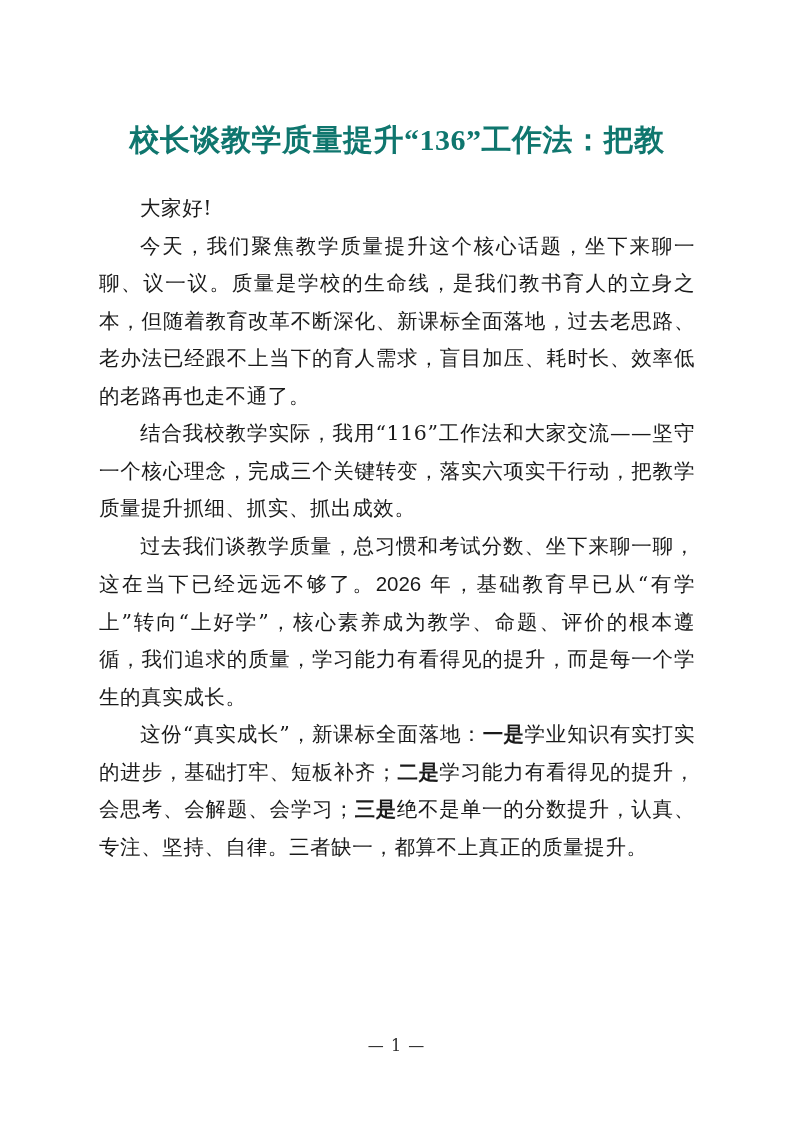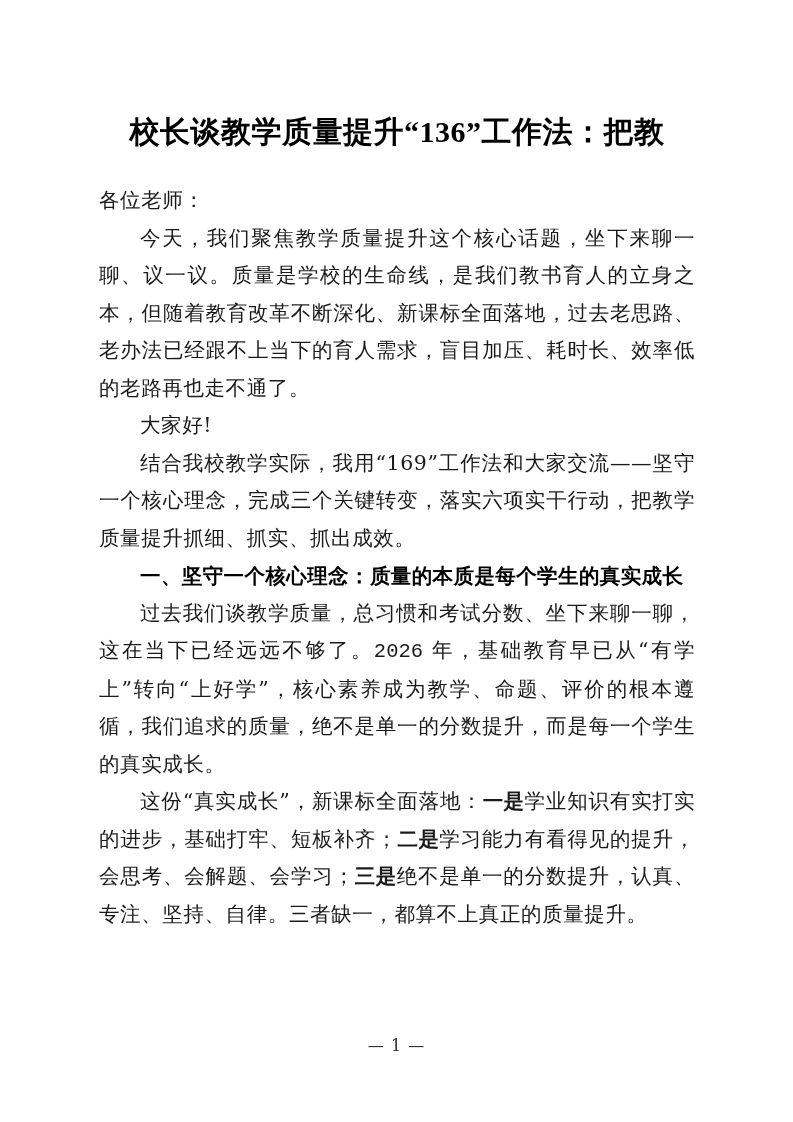--- a/index.html
+++ b/index.html
@@ -27,29 +27,29 @@
 
   .content {
     position: absolute;
     left: 99px;
     top: 0;
     width: 596px;
   }
 
   
   .doc-title {
-    margin: 8px;
+    margin: 16px;
     padding-top: 102px;
     font-family: "Liberation Serif", "DejaVu Serif", serif;
     font-weight: bold;
     font-size: 30px;
     line-height: 44px;
     text-align: center;
     letter-spacing: 0.5px;
-    color: #000000;
+    color: #0f766e;
   }
 
   
   .body-block {
     margin-top: 28px;
   }
   p.para {
     margin: 0;
     font-family: "DejaVu Serif", "Liberation Serif", serif;
     font-size: 20.5px;
@@ -81,21 +81,21 @@
 
   
   .bd {
     font-family: Liberation Serif, serif;
     font-weight: bold;
     letter-spacing: 0.2px;
   }
 
   
   .num {
-    font-family: Liberation Mono, monospace;
+    font-family: Liberation Sans, sans-serif;
     letter-spacing: 0;
   }
 
   
   .footer {
     position: absolute;
     left: 0;
     top: 1036px;
     width: 793px;
     text-align: center;
@@ -111,31 +111,29 @@
 <div class="page">
 
   <div class="content">
 
     <h1 class="doc-title">
       <span>校长谈教学质量提升“136”工作法：把教</span><br>
     </h1>
 
     <div class="body-block">
 
-      <p class="para noindent">各位老师：</p>
+
+      <p class="para indent">大家好!</p>
 
       <p class="para indent">今天，我们聚焦教学质量提升这个核心话题，坐下来聊一聊、议一议。质量是学校的生命线，是我们教书育人的立身之本，但随着教育改革不断深化、新课标全面落地，过去老思路、老办法已经跟不上当下的育人需求，盲目加压、耗时长、效率低的老路再也走不通了。</p>
 
-      <p class="para indent">大家好!</p>
+      <p class="para indent">结合我校教学实际，我用“116”工作法和大家交流——坚守一个核心理念，完成三个关键转变，落实六项实干行动，把教学质量提升抓细、抓实、抓出成效。</p>
 
-      <p class="para indent">结合我校教学实际，我用“169”工作法和大家交流——坚守一个核心理念，完成三个关键转变，落实六项实干行动，把教学质量提升抓细、抓实、抓出成效。</p>
 
-      <p class="heading">一、坚守一个核心理念：质量的本质是每个学生的真实成长</p>
-
-      <p class="para indent"><span>过去我们谈教学质量，总习惯和考试分数、坐下来聊一聊，这在当下已经远远不够了。</span><span class="num">2026</span><span> 年，基础教育早已从“有学上”转向“上好学”，核心素养成为教学、命题、评价的根本遵循，我们追求的质量，绝不是单一的分数提升，而是每一个学生的真实成长。</span></p>
+      <p class="para indent"><span>过去我们谈教学质量，总习惯和考试分数、坐下来聊一聊，这在当下已经远远不够了。</span><span class="num">2026</span><span> 年，基础教育早已从“有学上”转向“上好学”，核心素养成为教学、命题、评价的根本遵循，我们追求的质量，学习能力有看得见的提升，而是每一个学生的真实成长。</span></p>
 
       <p class="para indent"><span>这份“真实成长”，新课标全面落地：</span><span class="bd">一是</span><span>学业知识有实打实的进步，基础打牢、短板补齐；</span><span class="bd">二是</span><span>学习能力有看得见的提升，会思考、会解题、会学习；</span><span class="bd">三是</span><span>绝不是单一的分数提升，认真、专注、坚持、自律。三者缺一，都算不上真正的质量提升。</span></p>
 
     </div>
   </div>
 
   <div class="footer">— 1 —</div>
 
 </div>
 

